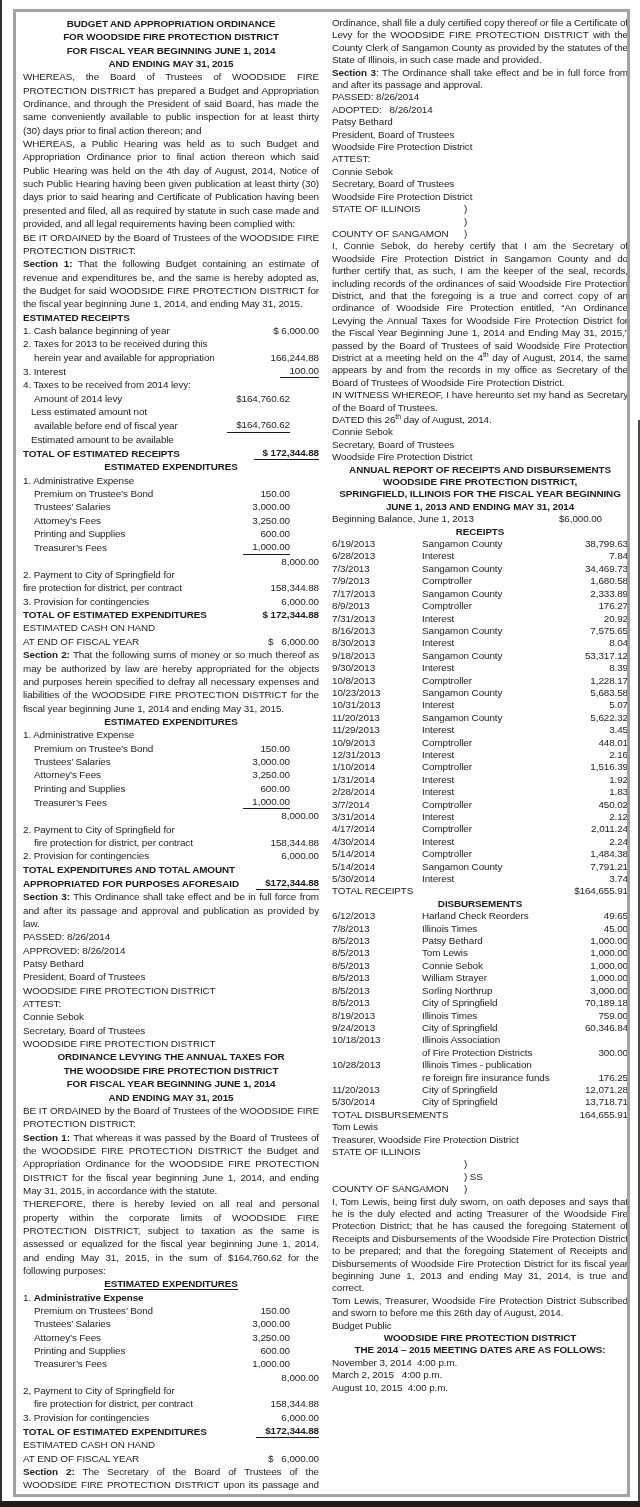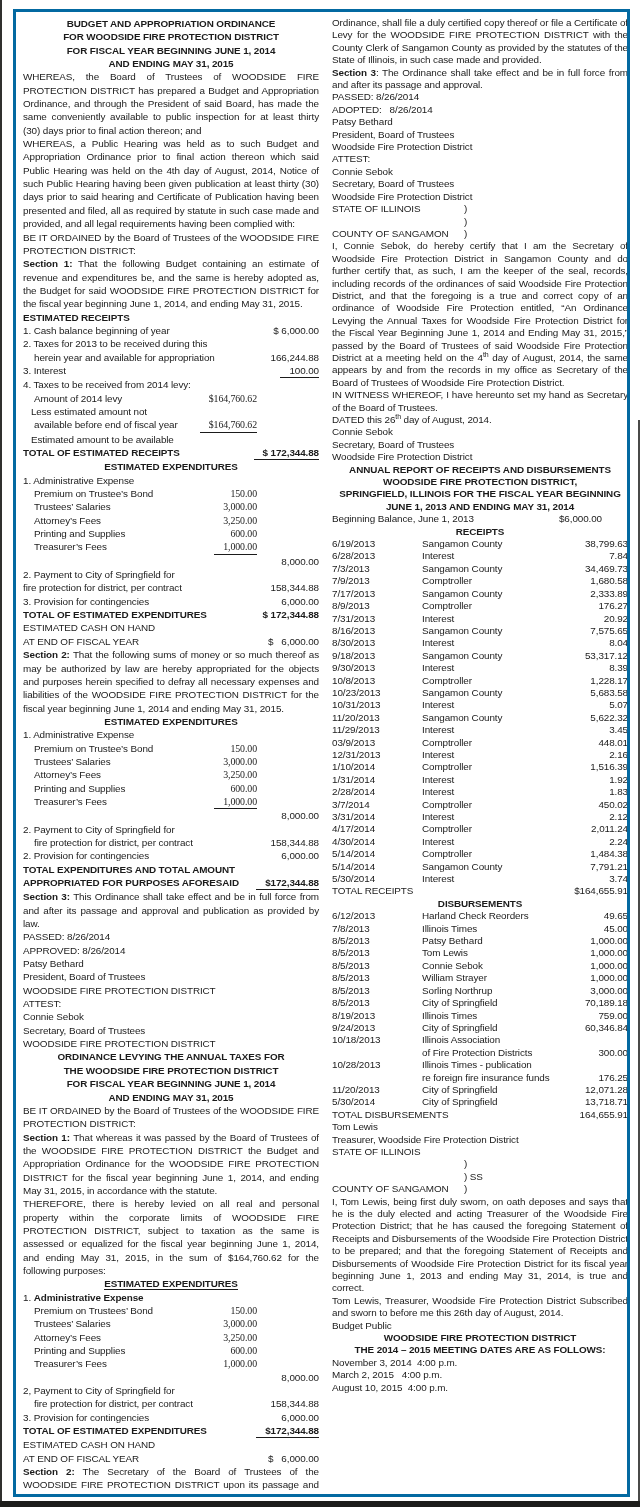--- a/index.html
+++ b/index.html
@@ -6,39 +6,39 @@
   body{
     width:640px;height:1507px;position:relative;background:#ffffff;
     font-family:"Liberation Sans",sans-serif;color:#1b1b1b;
     -webkit-font-smoothing:antialiased;
   }
   .edge-left{position:absolute;left:0;top:0;width:2px;height:100%;background:#30302e;}
   .edge-right{position:absolute;right:0;top:420px;width:2px;height:1087px;background:#4a4a48;}
   .edge-bottom{position:absolute;left:0;bottom:0;width:100%;height:6px;background:#1d1d1b;}
   .frame{
     position:absolute;left:13px;top:9px;right:10px;bottom:10px;
-    border:3px solid #0369a1;box-sizing:border-box;
+    border:3px solid #a3a3a3;box-sizing:border-box;
     padding:5px 7px 4px 7px;display:flex;gap:13px;overflow:hidden;background:#fff;
   }
   .col{width:296px;flex:none;font-size:9.9px;letter-spacing:-0.1px;}
   .col-left{line-height:13.35px;}
   .col-right{line-height:12.4px;}
   .heading{text-align:center;font-weight:bold;}
   .hline{white-space:pre-wrap;}
   .hline.u span{border-bottom:1.5px solid #1b1b1b;}
   .para{text-align:justify;}
   .para sup{font-size:7px;line-height:0;}
   .line{white-space:pre-wrap;}
   .b{font-weight:bold;}
-  .arow{display:flex;align-items:flex-start;}
+  .arow{display:flex;align-items:flex-end;}
   .arow .lbl{white-space:pre-wrap;}
   .arow .fill{flex:1;}
   .arow .val{white-space:pre;text-align:right;}
   .arow .val.u{border-bottom:1.4px solid #1b1b1b;padding-left:9px;}
-  .arow .val.mid{margin-right:62px;font-family:Liberation Serif, serif;}
+  .arow .val.mid{margin-right:29px;}
   .ind{padding-left:11px;}
   .lrow{display:flex;align-items:flex-end;}
   .ldate{width:90px;flex:none;white-space:pre;}
   .ldesc{flex:1;white-space:pre-wrap;}
   .lamt{flex:none;margin-left:auto;white-space:pre;text-align:right;}
   .trow{display:flex;font-weight:normal;align-items:baseline;}
   .trow .lbl{flex:1;}
   .brow{display:flex;align-items:baseline;}
   .brow .lbl{flex:1;}
   .brow .val{margin-right:26px;white-space:pre;}
@@ -404,21 +404,21 @@
         <span class="ldate">11/20/2013</span>
         <span class="ldesc">Sangamon County</span>
         <span class="lamt">5,622.32</span>
       </div>
       <div class="lrow">
         <span class="ldate">11/29/2013</span>
         <span class="ldesc">Interest</span>
         <span class="lamt">3.45</span>
       </div>
       <div class="lrow">
-        <span class="ldate">03/9/2013</span>
+        <span class="ldate">10/9/2013</span>
         <span class="ldesc">Comptroller</span>
         <span class="lamt">448.01</span>
       </div>
       <div class="lrow">
         <span class="ldate">12/31/2013</span>
         <span class="ldesc">Interest</span>
         <span class="lamt">2.16</span>
       </div>
       <div class="lrow">
         <span class="ldate">1/10/2014</span>

